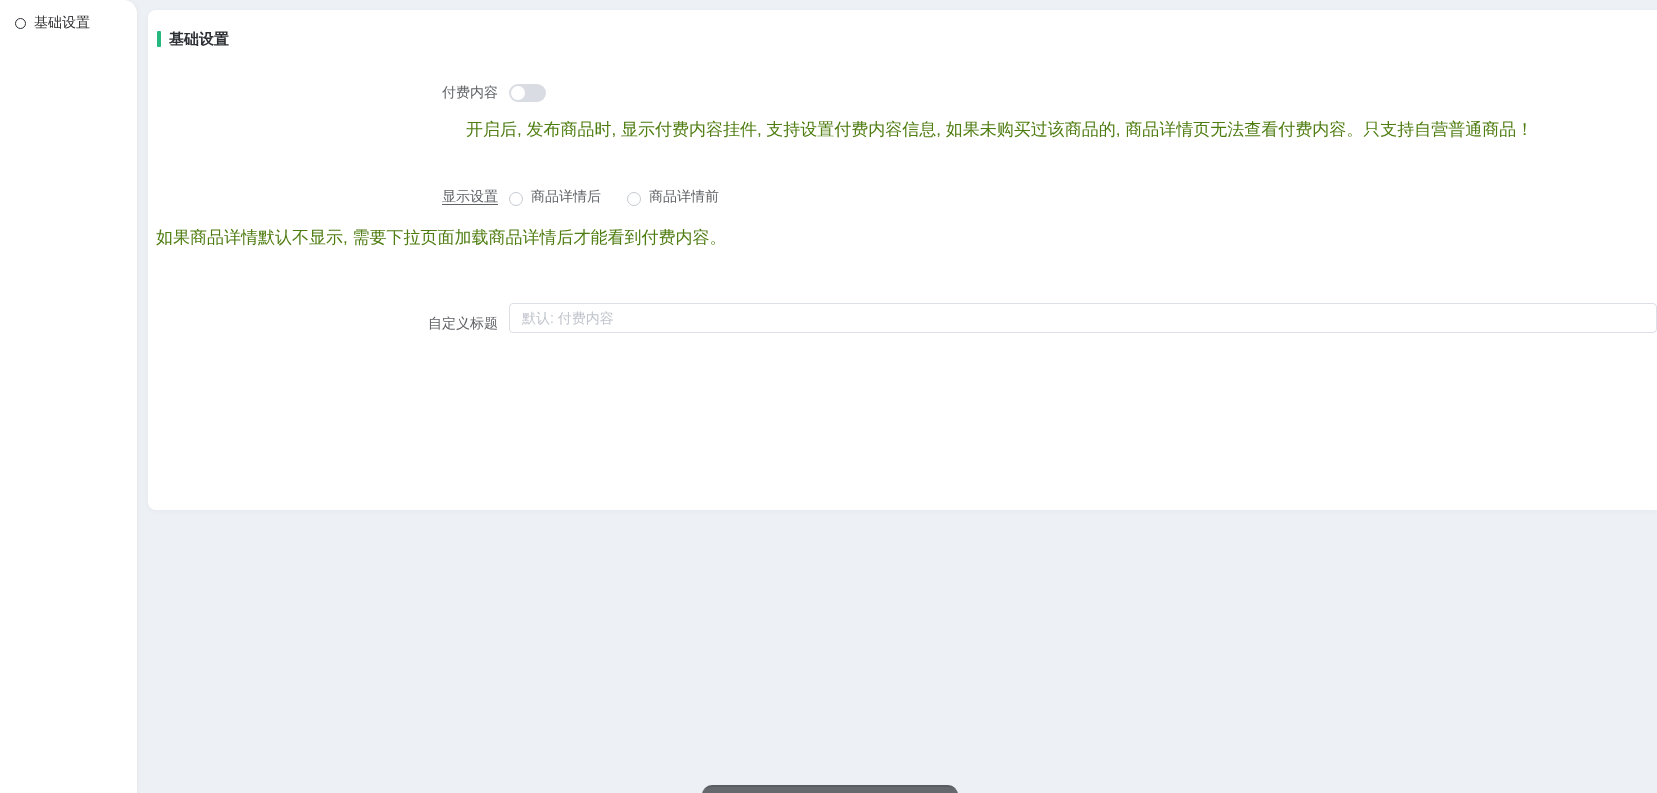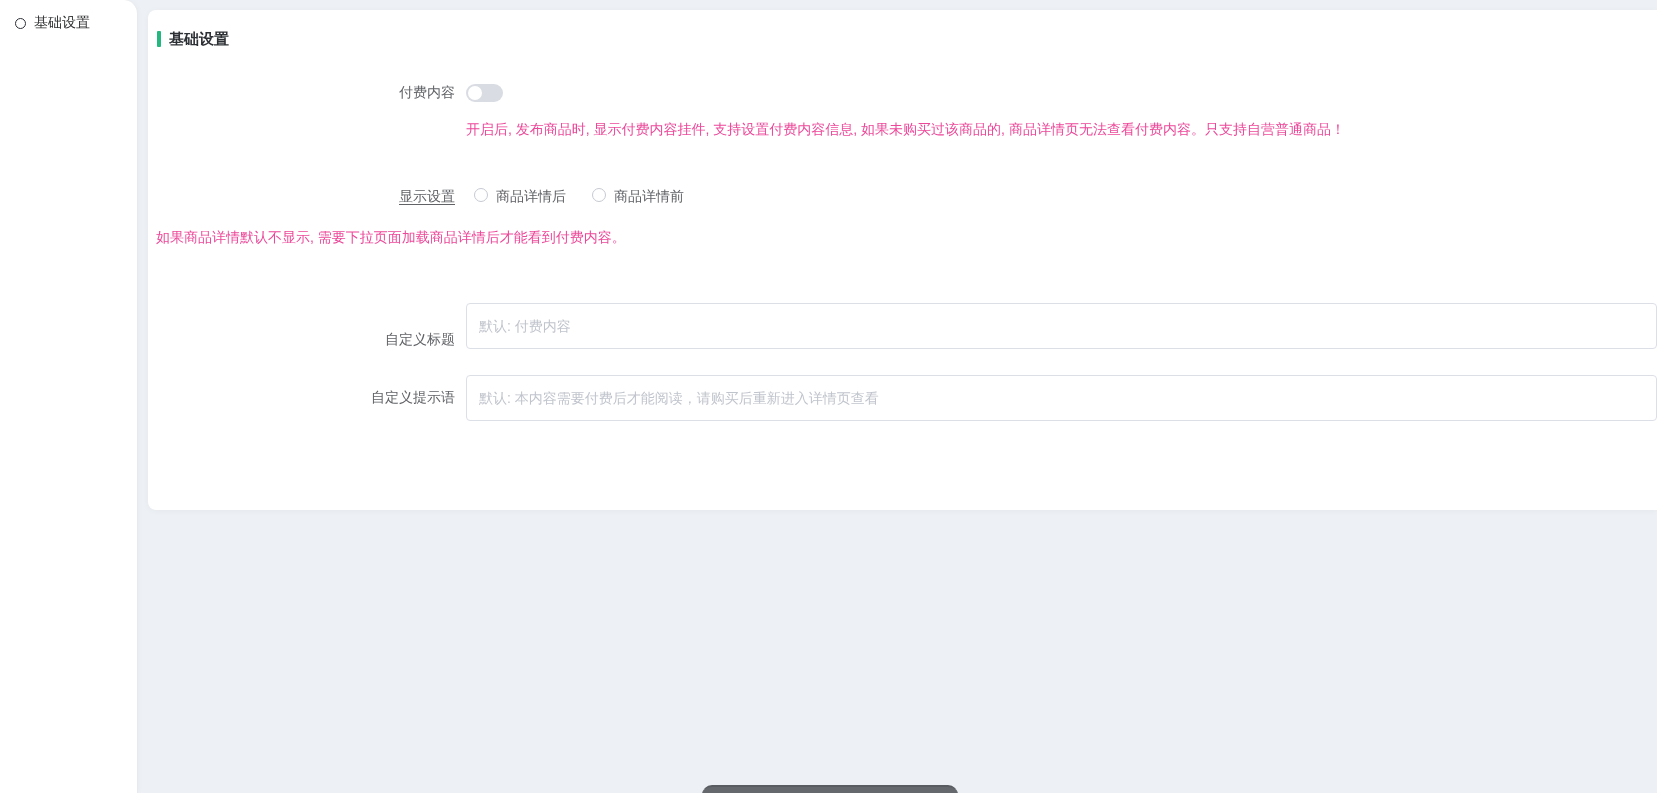--- a/index.html
+++ b/index.html
@@ -60,81 +60,81 @@
     flex: 0 0 auto;
   }
   .card-title {
     margin-left: 8px;
     font-size: 15px;
     font-weight: bold;
     color: #2d3035;
   }
 
   
-  .form-row { display: flex; align-items: center; }
+  .form-row { display: flex; align-items: center; padding-left: 43px; }
   .form-label {
     width: 307px;
     text-align: right;
     font-size: 14px;
     color: #606266;
     flex: 0 0 auto;
   }
   .form-label.underlined { text-decoration: underline; text-underline-offset: 3px; }
   .form-control { margin-left: 11px; flex: 1; display: flex; align-items: center; }
 
   .help-text {
     margin-left: 318px;
     margin-right: 40px;
-    font-size: 14px;
-    color: #ec4899;
+    font-size: 17px;
+    color: #4d7c0f;
     line-height: 15px;
   }
 
   .row-toggle { margin-top: 36px; height: 18px; }
   .help-1 { margin-top: 20px; }
-  .row-radios { margin-top: 52px; height: 16px; gap: 8px; }
+  .row-radios { margin-top: 52px; height: 16px; }
   .help-2 { margin-top: 25px; margin-left: 8px; }
   .row-input-1 { margin-top: 58px; align-items: flex-end; }
   .row-input-2 { margin-top: 26px; }
 
   
   .toggle {
     width: 37px; height: 18px;
     background: #d9dce2;
     border-radius: 9px;
     position: relative;
     cursor: pointer;
   }
   .toggle-knob {
     position: absolute; left: 2px; top: 2px;
     width: 14px; height: 14px;
     background: #ffffff;
     border-radius: 50%;
   }
 
   
-  .radio-option { display: flex; align-items: flex-start; cursor: pointer; }
+  .radio-option { display: flex; align-items: flex-end; cursor: pointer; }
   .radio-option + .radio-option { margin-left: 26px; font-family: Liberation Serif, serif; }
   .radio-circle {
     width: 14px; height: 14px;
     border: 1px solid #c6cad1;
     border-radius: 50%;
     background: #fff;
     flex: 0 0 auto;
   }
   .radio-label {
     margin-left: 8px;
     font-size: 14px;
     color: #606266;
   }
 
   
   .text-input {
     width: calc(100% + 12px);
-    height: 46px;
+    height: 30px;
     border: 1px solid #dcdfe6;
     border-radius: 4px;
     padding: 0 12px;
     font-size: 14px;
     color: #606266;
     font-family: "Liberation Sans", "DejaVu Sans", sans-serif;
     outline: none;
     background: #fff;
   }
   .text-input::placeholder { color: #c0c4cc; }
@@ -195,22 +195,16 @@
 
   <div class="help-text help-2">如果商品详情默认不显示, 需要下拉页面加载商品详情后才能看到付费内容。</div>
 
   <div class="form-row row-input-1">
     <span class="form-label">自定义标题</span>
     <span class="form-control">
       <input class="text-input" type="text" placeholder="默认: 付费内容" style="">
     </span>
   </div>
 
-  <div class="form-row row-input-2">
-    <span class="form-label">自定义提示语</span>
-    <span class="form-control">
-      <input class="text-input" type="text" placeholder="默认: 本内容需要付费后才能阅读，请购买后重新进入详情页查看" style="">
-    </span>
-  </div>
 
 </div>
 
 <div class="bottom-action-bar"></div>
 
 </body></html>

